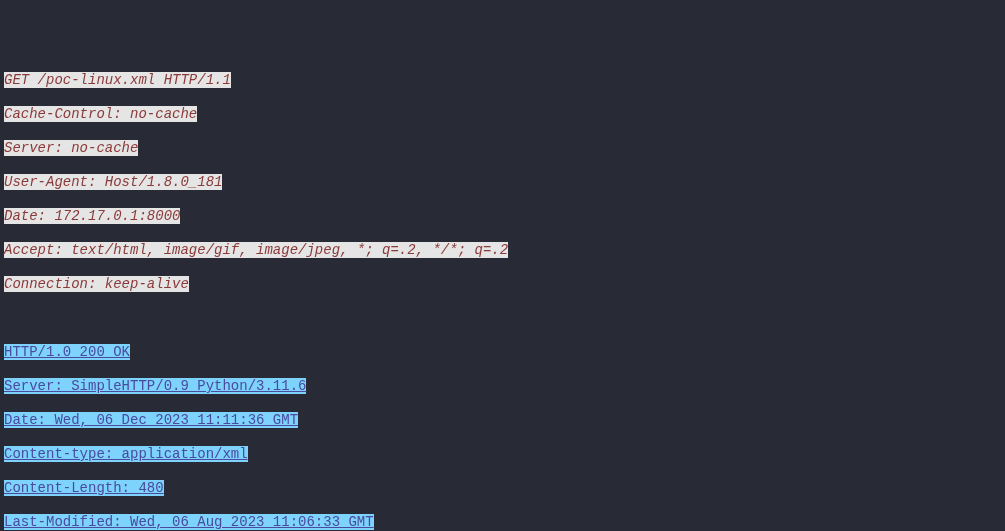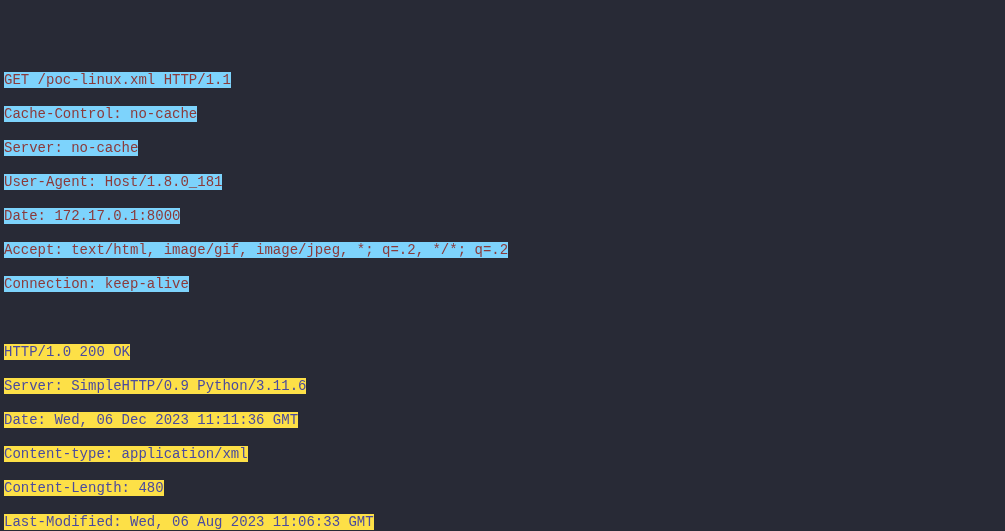--- a/index.html
+++ b/index.html
@@ -14,27 +14,29 @@
       line-height: 17px;
       padding: 4px;
       white-space: pre;
       overflow-x: auto;
     }
     .line {
       display: block;
     }
     .request {
       color: #8b3a3a;
-      background-color: #7dd3fc;
+      background-color: #e5e5e5;
       display: inline;
+      font-style: italic;
     }
     .response {
       color: #4a4a9e;
-      background-color: #fde047;
+      background-color: #7dd3fc;
       display: inline;
+      text-decoration: underline;
     }
     .blank {
       display: block;
       height: 17px;
     }
   </style>
 </head>
 <body>
 
 

